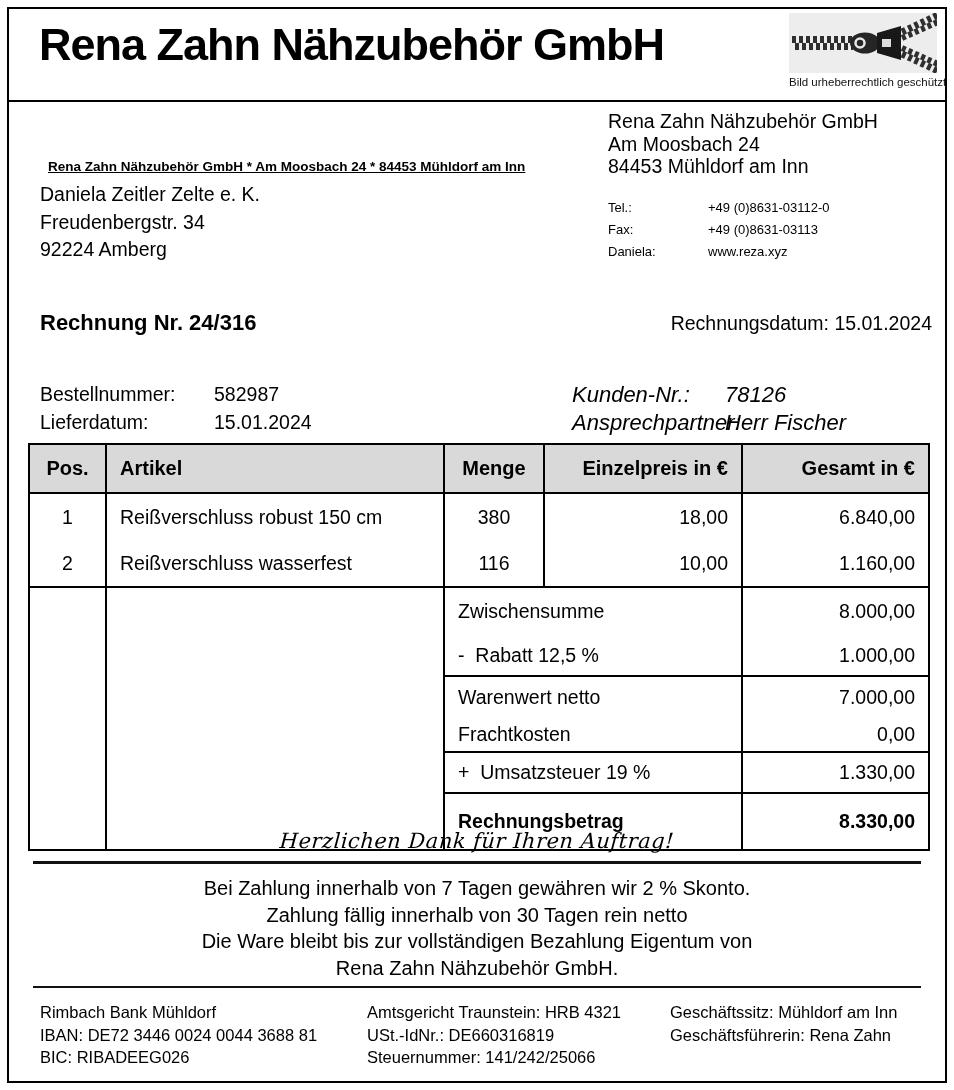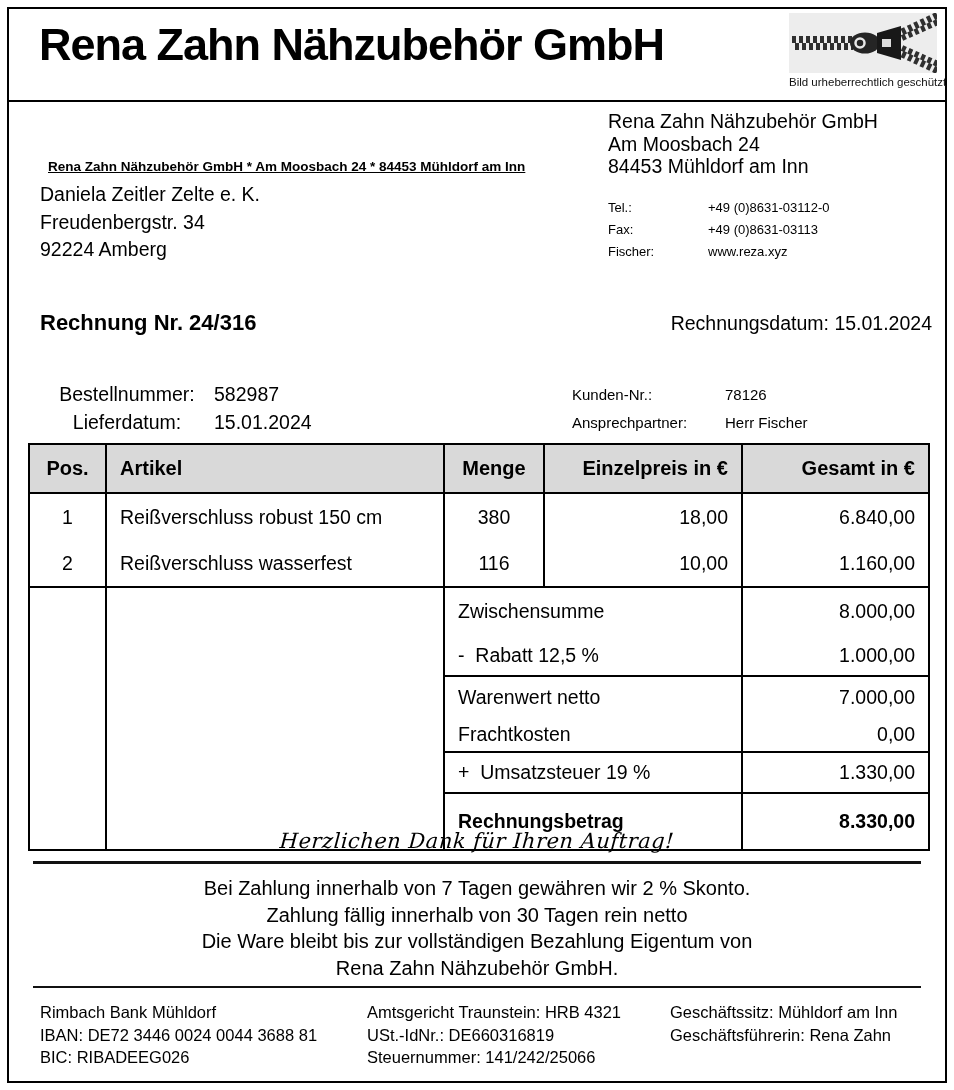--- a/index.html
+++ b/index.html
@@ -31,22 +31,22 @@
   }
   .recipient{position:absolute;left:31px;top:172px;font-size:19.5px;line-height:27.5px;}
   .company-address{position:absolute;left:599px;top:101px;font-size:19.5px;line-height:22.5px;}
   .contact-block{position:absolute;left:599px;top:188px;font-size:13px;line-height:22px;}
   .contact-row{display:flex;}
   .contact-row .lbl{width:100px;flex:0 0 100px;}
   
   .invoice-head{position:absolute;left:0;top:301px;width:100%;}
   .invoice-title{position:absolute;left:31px;top:0;font-size:22px;font-weight:bold;white-space:nowrap;}
   .invoice-date{position:absolute;right:13px;top:2px;font-size:19.5px;white-space:nowrap;}
-  .meta-left{position:absolute;left:31px;top:372px;font-size:19.5px;line-height:27.5px;text-align:center;}
-  .meta-right{position:absolute;left:563px;top:372px;font-size:15px;line-height:27.5px;}
+  .meta-left{position:absolute;left:31px;top:372px;font-size:19.5px;line-height:27.5px;}
+  .meta-right{position:absolute;left:563px;top:372px;font-size:22px;line-height:27.5px;font-style:italic;}
   .meta-row{display:flex;}
   .meta-left .lbl{width:174px;flex:0 0 174px;}
   .meta-right .lbl{width:153px;flex:0 0 153px;}
   
   .inv-table{
     position:absolute;left:19px;top:434px;width:900px;
     border-collapse:collapse;table-layout:fixed;
     font-size:19.5px;
   }
   .inv-table col.c-pos{width:77px;}
@@ -133,21 +133,21 @@
   <div class="contact-block">
     <div class="contact-row">
       <span class="lbl">Tel.:</span>
       <span>+49 (0)8631-03112-0</span>
     </div>
     <div class="contact-row">
       <span class="lbl">Fax:</span>
       <span>+49 (0)8631-03113</span>
     </div>
     <div class="contact-row">
-      <span class="lbl">Fischer:</span>
+      <span class="lbl">Daniela:</span>
       <span>www.reza.xyz</span>
     </div>
   </div>
 
   <div class="invoice-head">
     <div class="invoice-title">Rechnung Nr. 24/316</div>
     <div class="invoice-date">
       <span>Rechnungsdatum:</span>
       <span>15.01.2024</span>
     </div>

